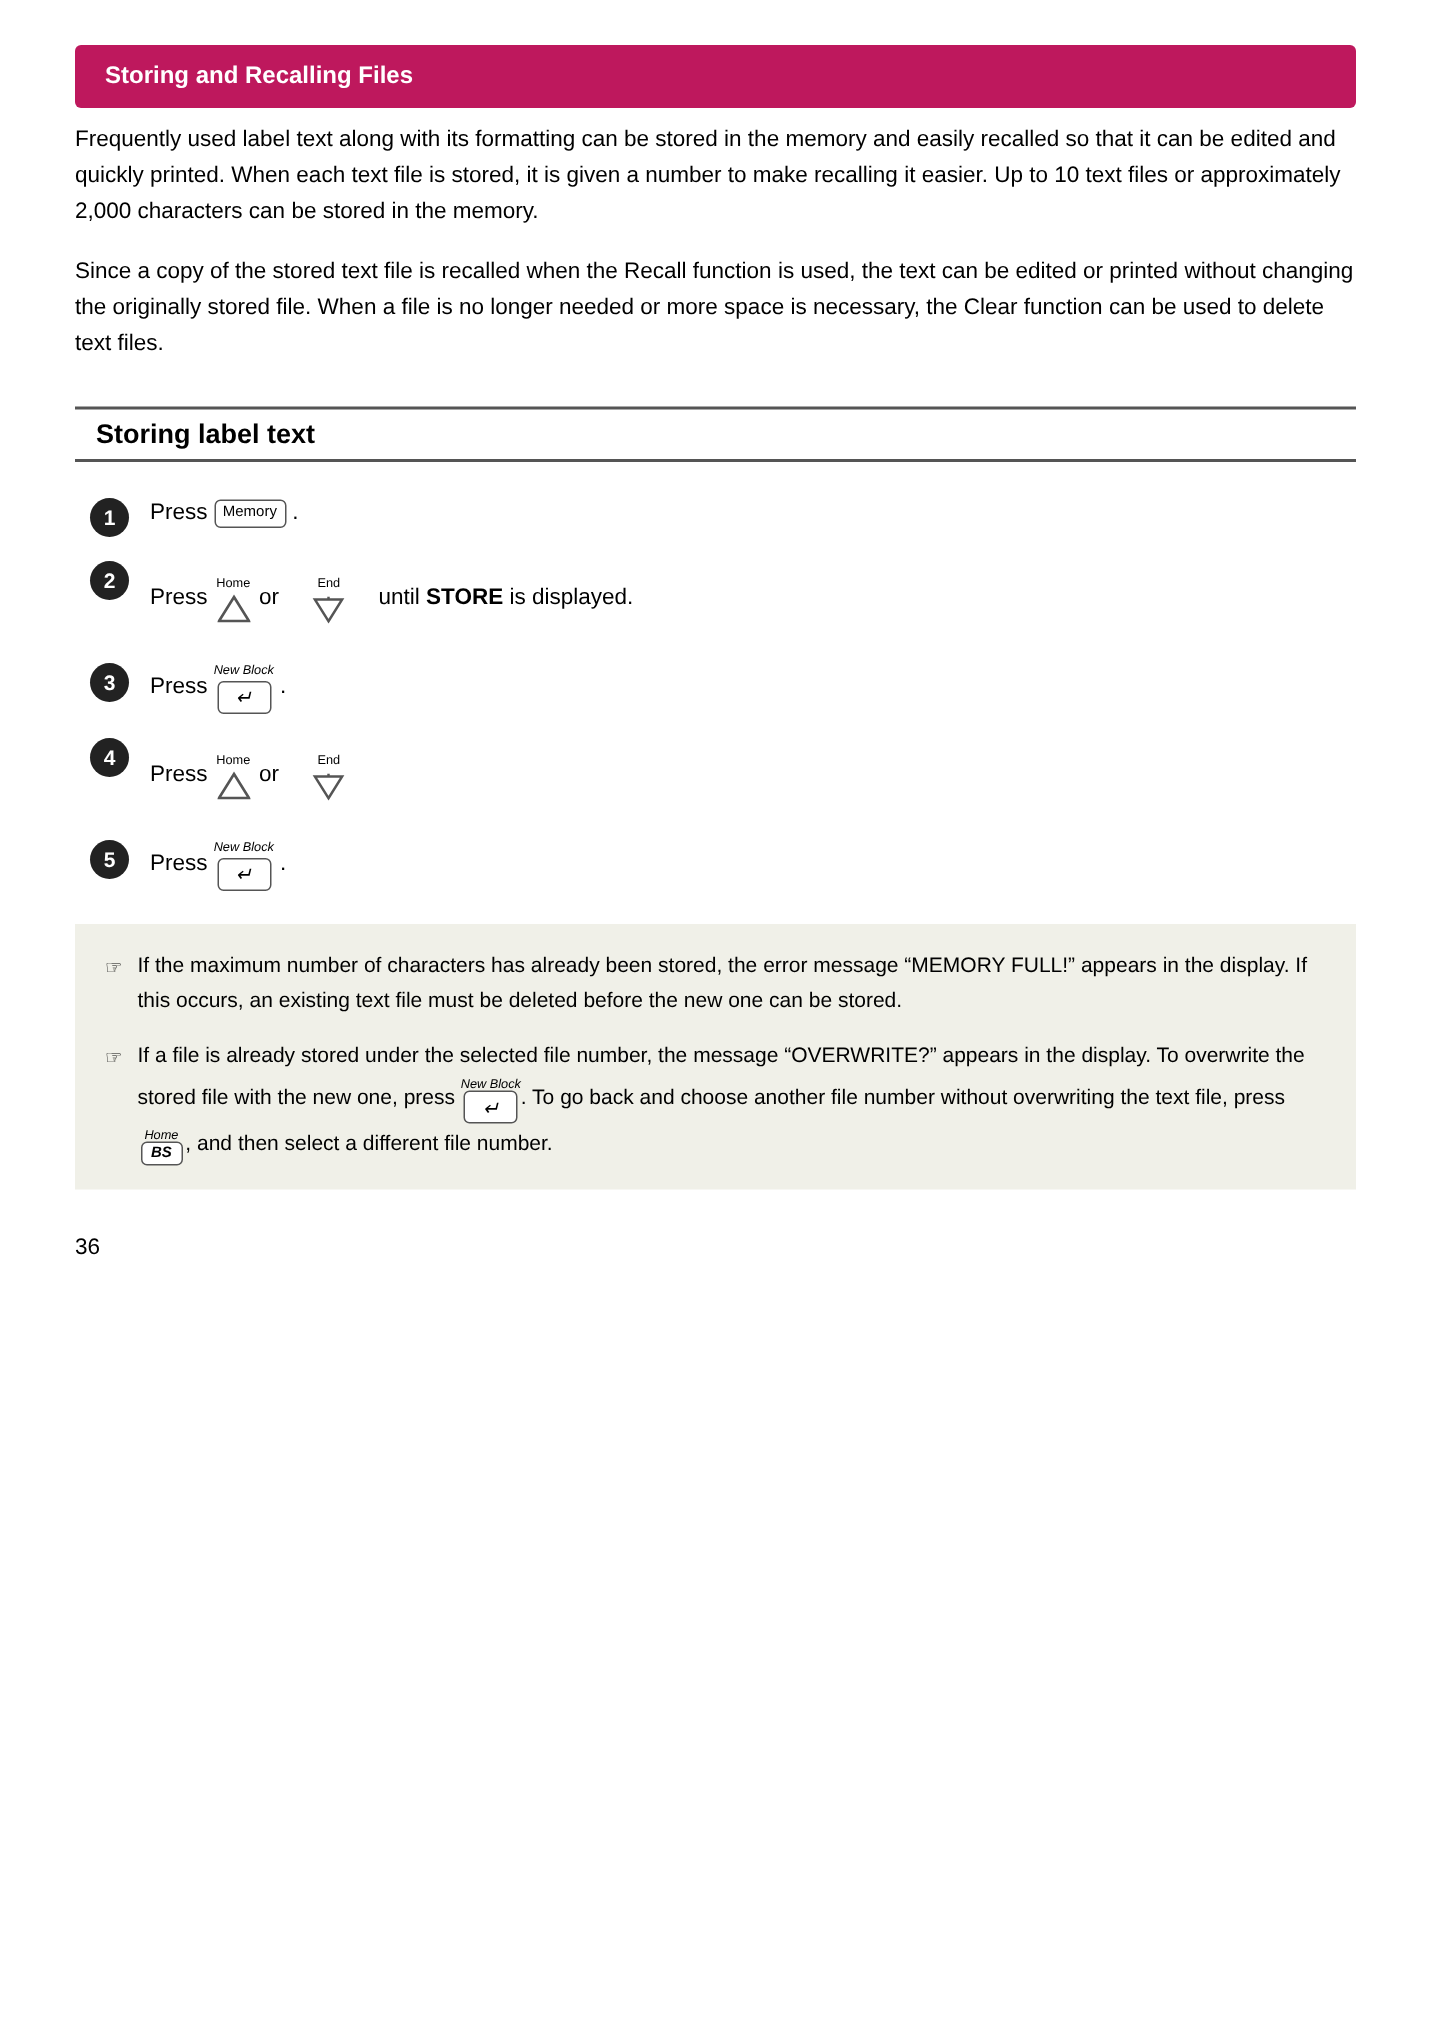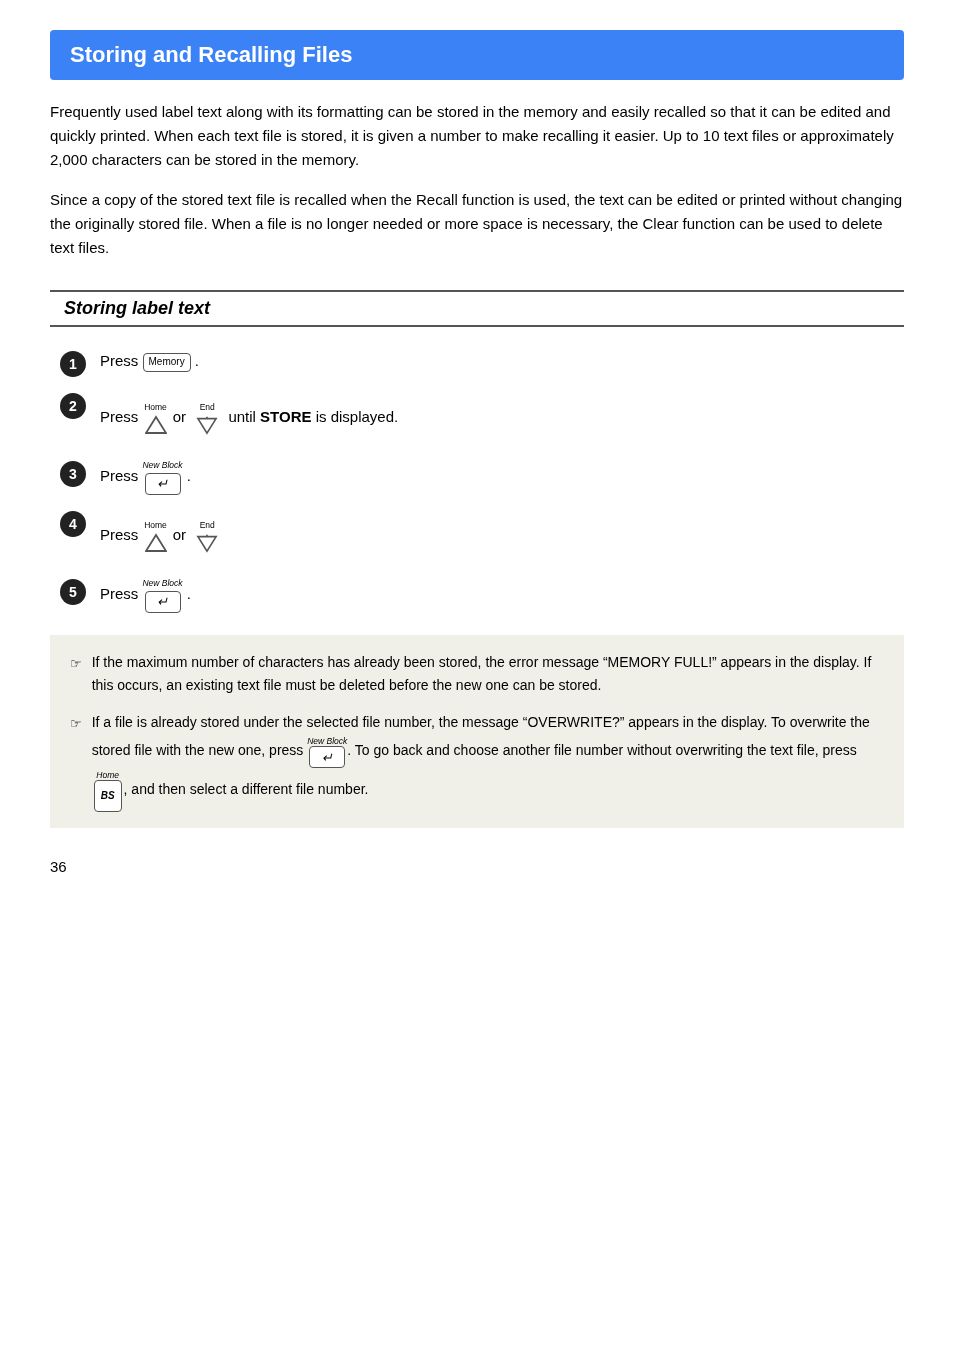--- a/index.html
+++ b/index.html
@@ -7,27 +7,27 @@
       background: #fff;
       font-family: Arial, Helvetica, sans-serif;
       font-size: 15px;
       color: #000;
       width: 954px;
       min-height: 1357px;
       padding: 30px 50px 50px 50px;
     }
 
     .page-title {
-      background: #3b82f6;
+      background: #be185d;
       color: #fff;
-      font-size: 22px;
+      font-size: 16px;
       font-weight: bold;
       padding: 12px 20px;
       border-radius: 4px;
-      margin-bottom: 20px;
+      margin-bottom: 9px;
     }
 
     .intro-text {
       line-height: 1.6;
       margin-bottom: 16px;
       font-size: 15px;
     }
 
     .section {
       margin-top: 30px;
@@ -35,21 +35,20 @@
 
     .section-title {
       font-size: 18px;
       font-weight: bold;
       color: #000;
       border-top: 2px solid #555;
       border-bottom: 2px solid #555;
       padding: 6px 14px;
       margin-bottom: 22px;
       background: #fff;
-      font-style: italic;
     }
 
     .steps {
       margin-left: 10px;
     }
 
     .step {
       display: flex;
       align-items: flex-start;
       margin-bottom: 14px;
@@ -95,21 +94,21 @@
       transform: translateX(-50%);
       white-space: nowrap;
     }
 
     
     .arrow-down-key {
       display: inline-flex;
       flex-direction: column;
       align-items: center;
       vertical-align: middle;
-      margin: 0 6px;
+      margin: 0 18px;
       padding-top: 14px;
       position: relative;
     }
     .arrow-down-key .top-label {
       font-size: 8.5px;
       position: absolute;
       top: 0;
       left: 50%;
       transform: translateX(-50%);
       white-space: nowrap;
@@ -165,21 +164,21 @@
 
     
     .bs-key {
       display: inline-flex;
       align-items: center;
       justify-content: center;
       border: 1.5px solid #555;
       border-radius: 4px;
       padding: 1px 6px;
       font-size: 10px;
-      height: 32px;
+      height: 16px;
       background: #fff;
       vertical-align: middle;
       font-weight: bold;
     }
 
     .note-box {
       background: #f0f0e8;
       border: none;
       padding: 16px 20px;
       margin-top: 22px;

